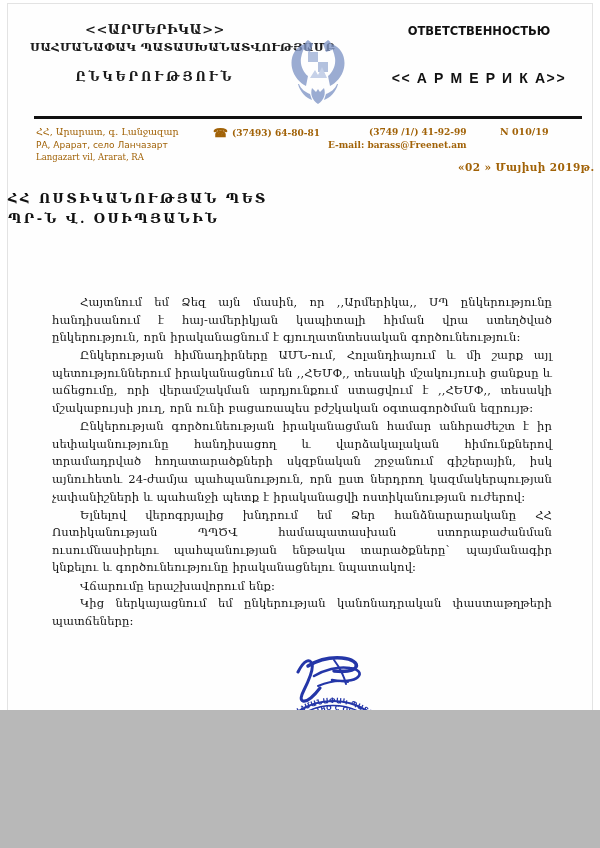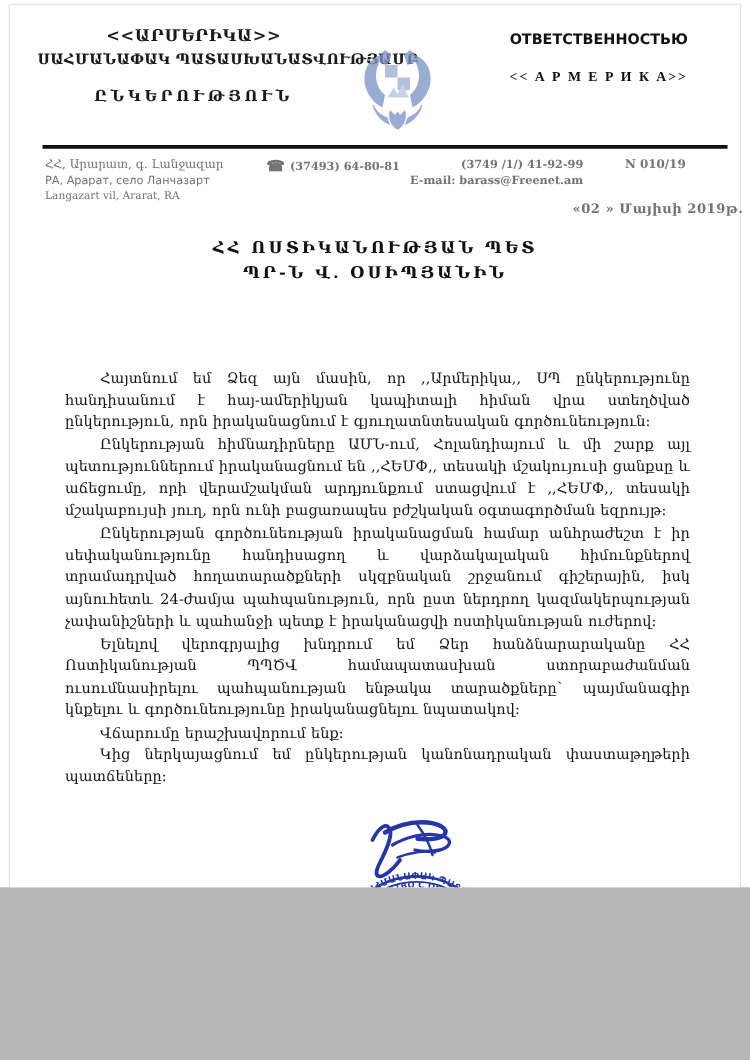--- a/index.html
+++ b/index.html
@@ -81,43 +81,43 @@
     text-align: center;
     color: #111;
   }
   .lh-right .r1 {
     font-family: "DejaVu Sans", "Liberation Sans", sans-serif;
     font-size: 11.5px;
     font-weight: bold;
     line-height: 15px;
   }
   .lh-right .r2 {
-    font-family: Liberation Serif, serif;
-    font-size: 11px;
+    font-family: Liberation Sans, sans-serif;
+    font-size: 14px;
     font-weight: bold;
     letter-spacing: 1.6px;
-    margin-top: 17px;
+    margin-top: 31px;
   }
 
   .rule {
     position: absolute;
     left: 26px;
     top: 112px;
     width: 548px;
     height: 3px;
     background: #111;
   }
 
   
   .contact {
     position: absolute;
     left: 0; right: 0;
     top: 122px;
     height: 46px;
-    color: #737373;
+    color: #a16207;
   }
   .addr {
     position: absolute;
     left: 28px; top: 0;
     line-height: 12.5px;
   }
   .addr .a1 { font-family: "DejaVu Serif", serif; font-size: 9.5px; }
   .addr .a2 { font-family: "DejaVu Sans", sans-serif; font-size: 9px; }
   .addr .a3 { font-family: "DejaVu Serif", serif; font-size: 8.5px; }
 
@@ -156,21 +156,20 @@
     font-weight: bold;
     white-space: nowrap;
     letter-spacing: 0.4px;
   }
 
   
   .title-block {
     position: absolute;
     left: 0; right: 0;
     top: 185px;
-    text-align: center;
     color: #111;
   }
   .title-block .t1,
   .title-block .t2 {
     font-family: "DejaVu Serif", serif;
     font-size: 13px;
     font-weight: bold;
     letter-spacing: 2.4px;
     line-height: 20px;
   }

